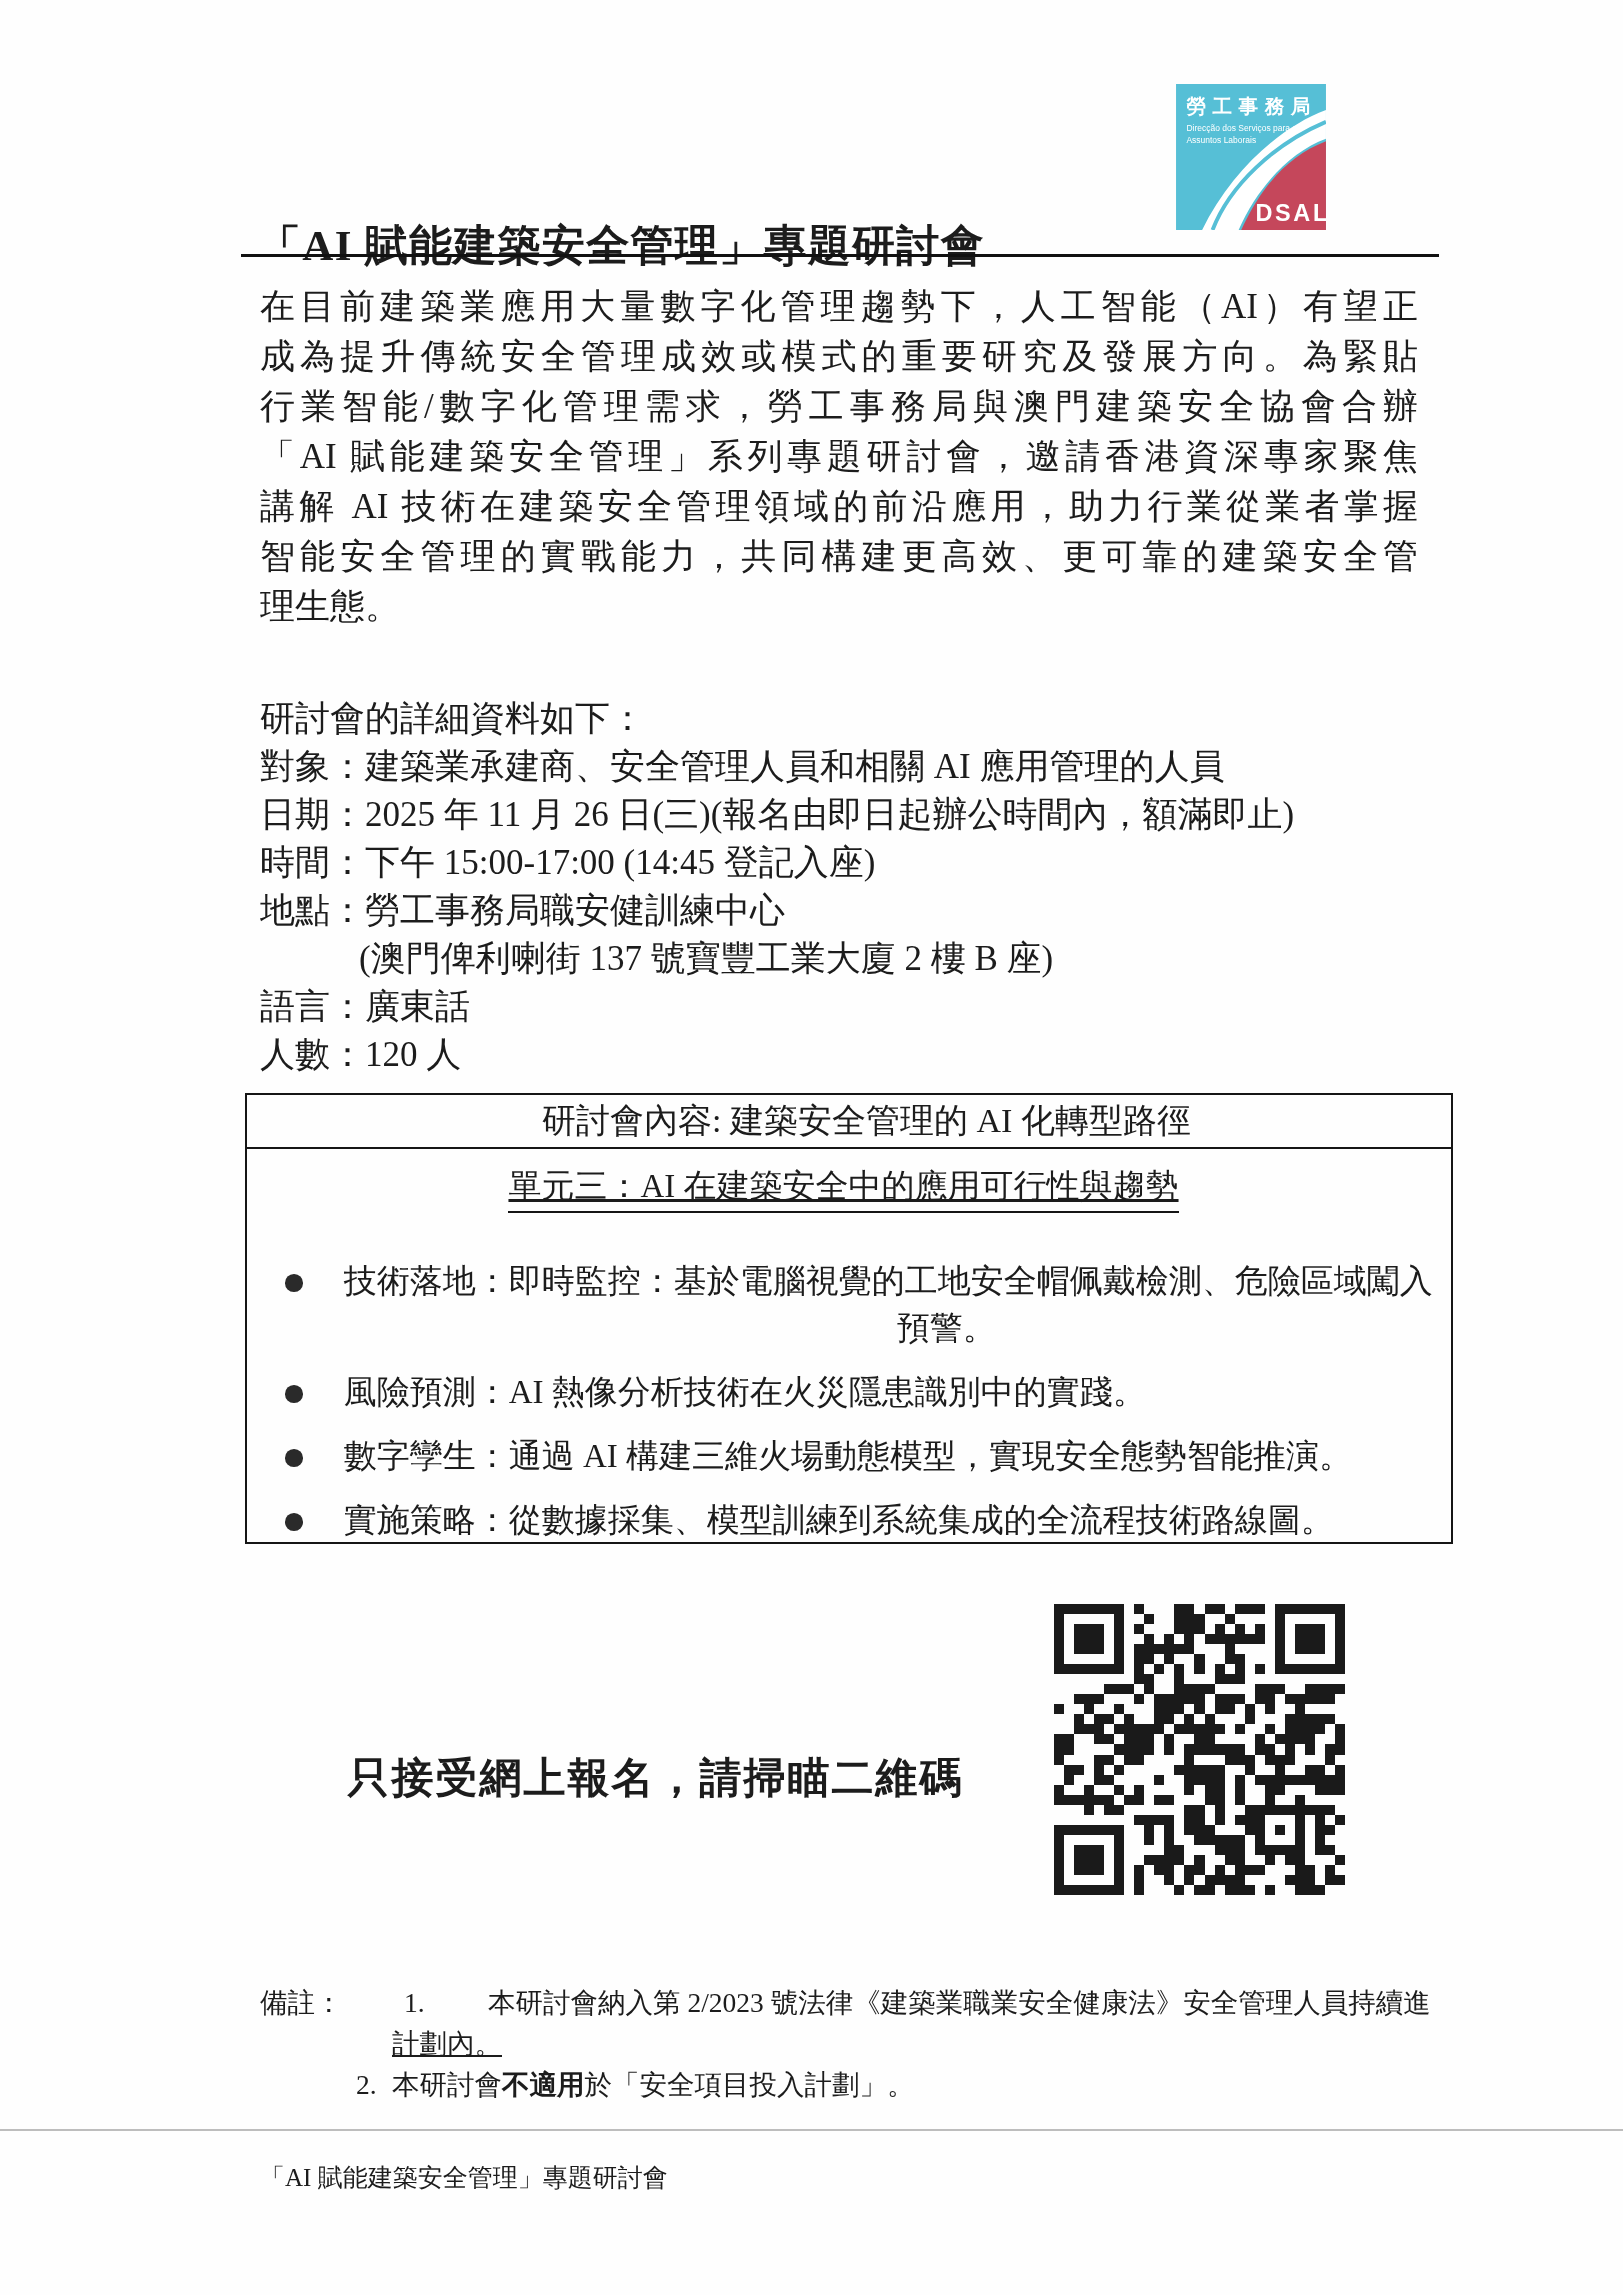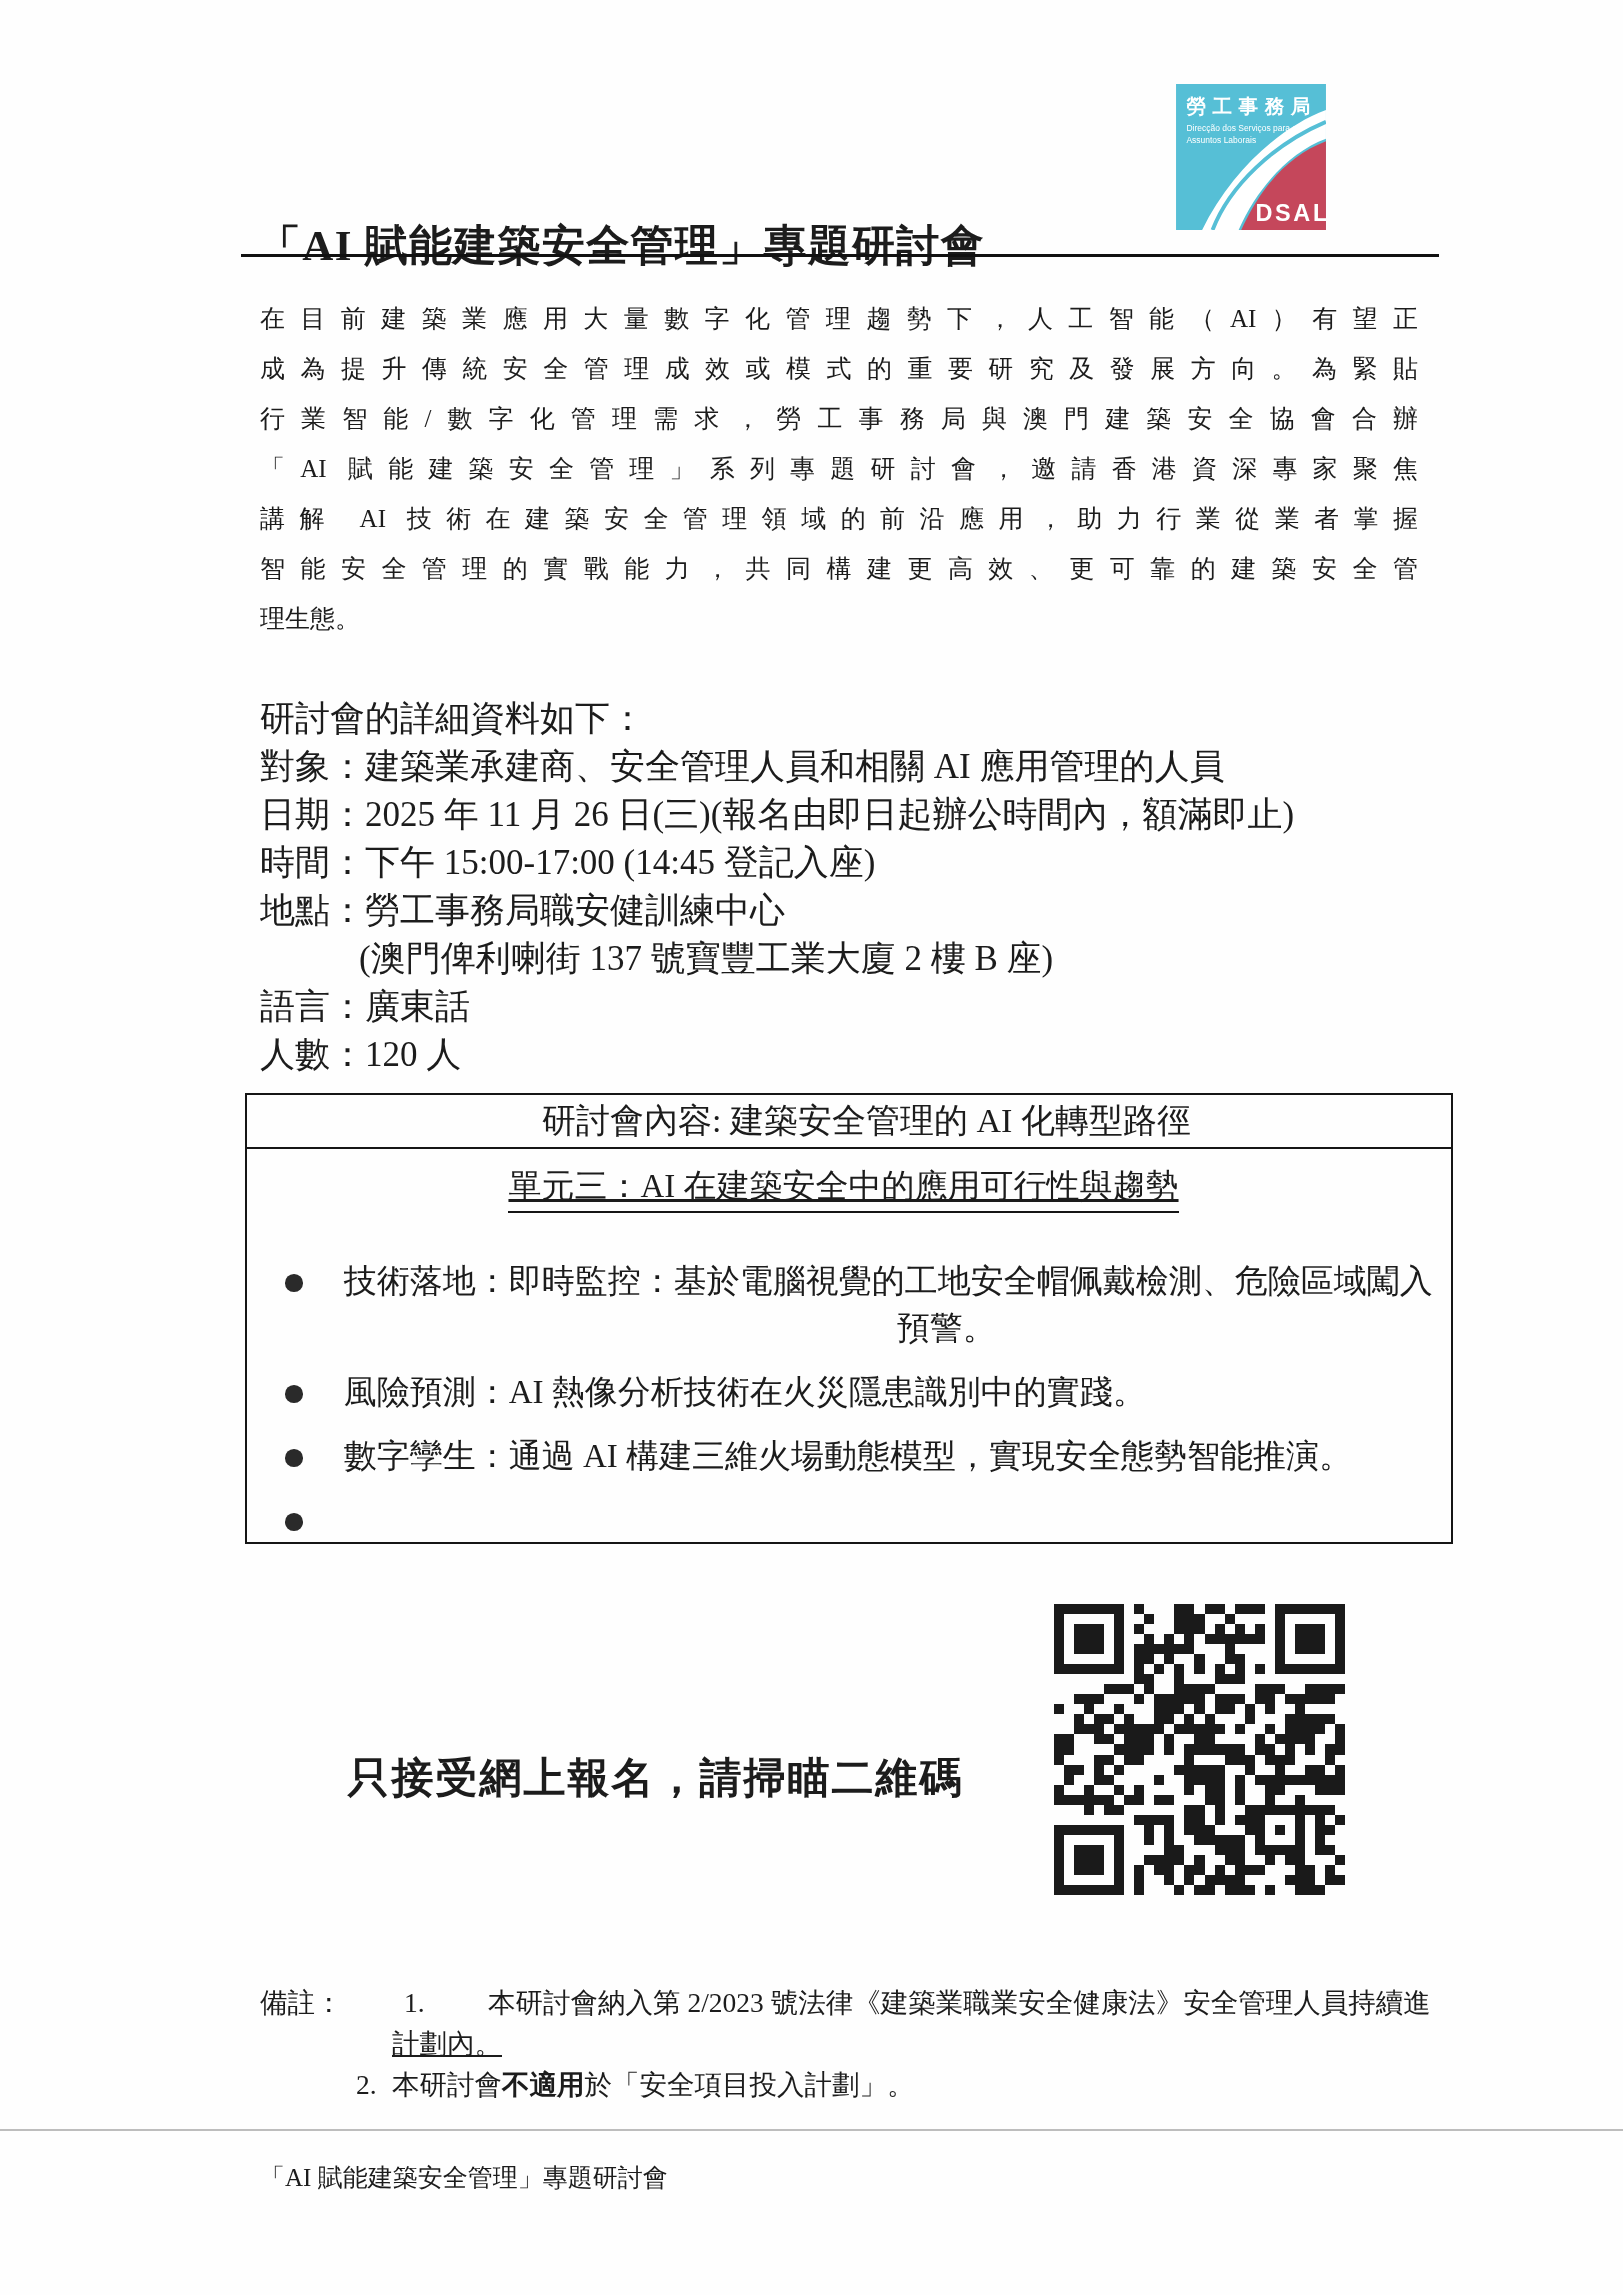--- a/index.html
+++ b/index.html
@@ -15,21 +15,21 @@
   .logo{position:absolute;left:1176px;top:84px;width:150px;height:146px;}
   
   .title{
     position:absolute;left:258px;top:188px;
     font-size:43px;font-weight:bold;letter-spacing:1.3px;white-space:nowrap;
   }
   .title-rule{
     position:absolute;left:241px;top:254px;width:1198px;height:3.3px;background:#111;
   }
   
-  .intro{position:absolute;left:260px;top:294px;width:1158px;font-size:25px;}
+  .intro{position:absolute;left:260px;top:282px;width:1158px;font-size:35px;}
   .intro-line{line-height:50px;height:50px;white-space:nowrap;}
   .intro-line.just{white-space:normal;text-align:justify;text-align-last:justify;}
   
   .details{position:absolute;left:260px;top:695px;width:1171px;font-size:35px;}
   .det-line{line-height:48px;height:48px;white-space:nowrap;}
   .det-line.indent{padding-left:99px;}
   
   .cbox{
     position:absolute;left:245px;top:1093px;width:1208px;height:451px;
     border:2.6px solid #151515;box-sizing:border-box;background:#fefefe;text-align:center;
@@ -130,20 +130,23 @@
           </div>
         </div>
         <div class="bullet">
           <span class="dot"></span>
           <div class="btext">
             <div>數字孿生：通過 AI 構建三維火場動態模型，實現安全態勢智能推演。</div>
           </div>
         </div>
         <div class="bullet">
           <span class="dot"></span>
+          <div class="btext">
+            <div>實施策略：從數據採集、模型訓練到系統集成的全流程技術路線圖。</div>
+          </div>
         </div>
       </div>
     </div>
   </div>
 
   <div class="reg-text">只接受網上報名，請掃瞄二維碼</div>
   <div class="qr">
     <svg id="qr" viewBox="0 0 29 29" width="291" height="291" shape-rendering="crispEdges">
         <rect x="0" y="0" width="1" height="1" fill="#1a1a1a"></rect>
         <rect x="1" y="0" width="1" height="1" fill="#1a1a1a"></rect>

